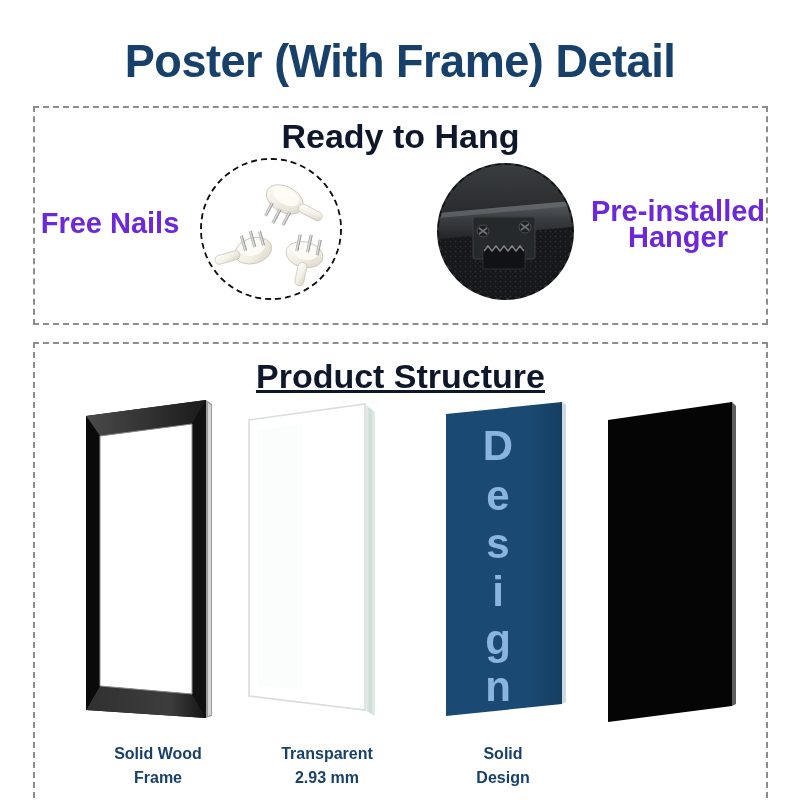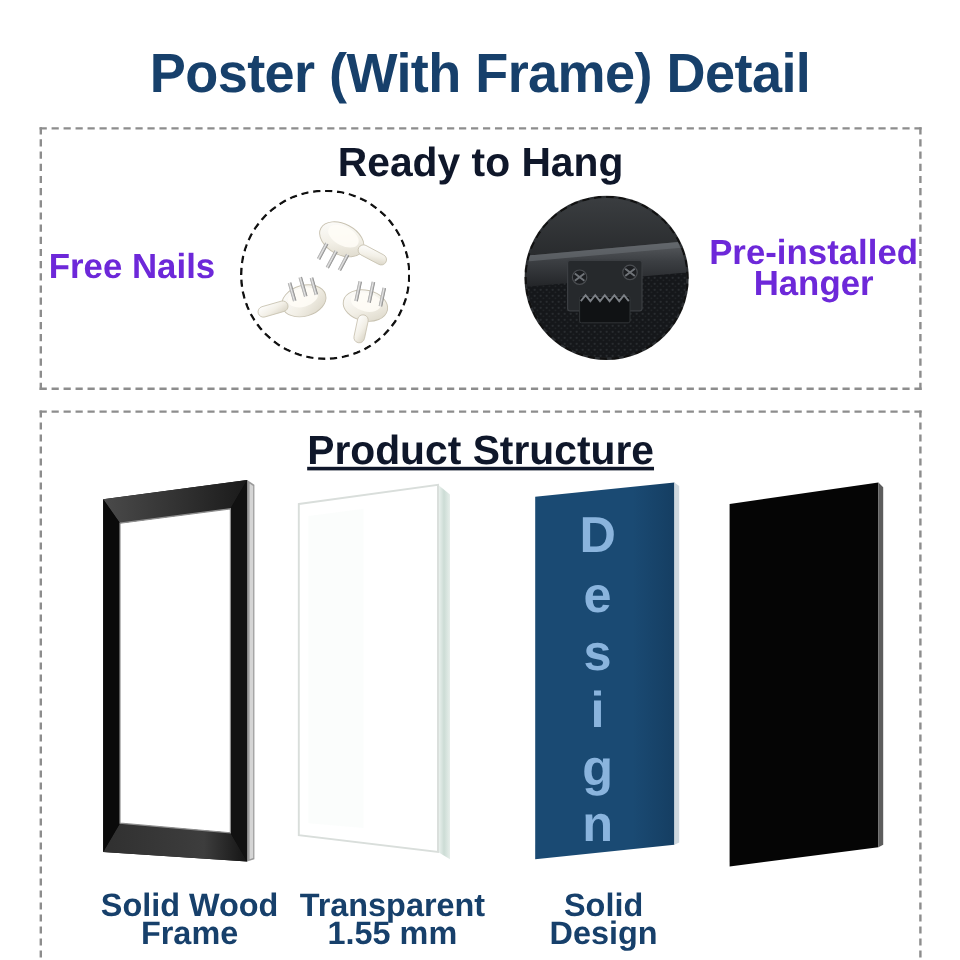--- a/index.html
+++ b/index.html
@@ -84,21 +84,21 @@
   .layer{ position:absolute; }
   #layer-frame{ left:78px;  top:368px; width:160px; height:332px; }
   #layer-glass{ left:243px; top:368px; width:160px; height:332px; }
   #layer-design{ left:440px;top:368px; width:160px; height:332px; }
   #layer-back{ left:598px; top:368px; width:160px; height:332px; }
   .layer svg{ display:block; width:100%; height:100%; }
 
   .layer-caption{
     position:absolute;
     text-align:center;
-    font-size:27px;
+    font-size:16px;
     font-weight:bold;
     color:#17406b;
     line-height:24px;
     white-space:pre-line;
     top:712px;
   }
   #cap-frame{ left:63px;  width:190px; }
   #cap-glass{ left:232px; width:190px; }
   #cap-design{ left:418px; width:170px; }
   #cap-back{  left:585px; width:190px; }
@@ -283,17 +283,17 @@
   <div class="layer" id="layer-back">
     <svg viewBox="0 0 160 332" xmlns="http://www.w3.org/2000/svg">
       <path d="M10 22 L134 4 L134 308 L10 324 Z" fill="#050505"></path>
       <path d="M134 4 L138 8 L138 306 L134 308 Z" fill="#5d5d5d"></path>
     </svg>
   </div>
 
   <div class="layer-caption" id="cap-frame">Solid Wood
 Frame</div>
   <div class="layer-caption" id="cap-glass">Transparent
-1.55 mm</div>
+2.93 mm</div>
   <div class="layer-caption" id="cap-design">Solid
 Design</div>
 
 </div>
 
 </body></html>

